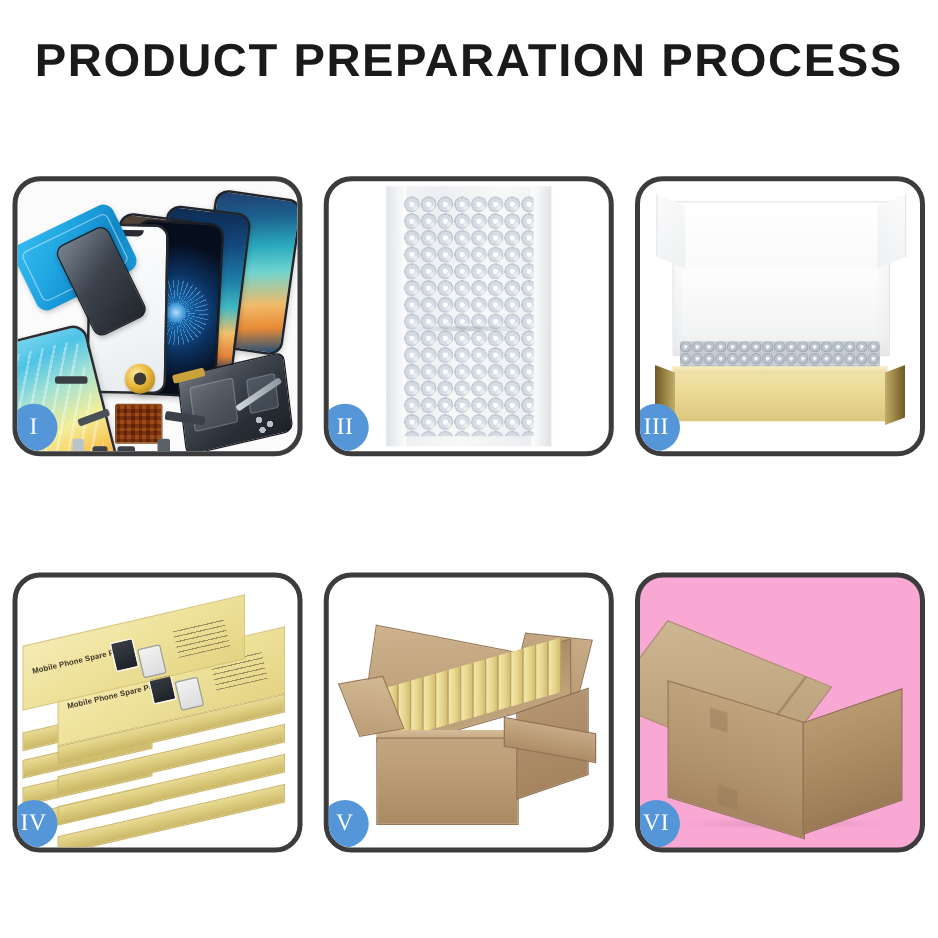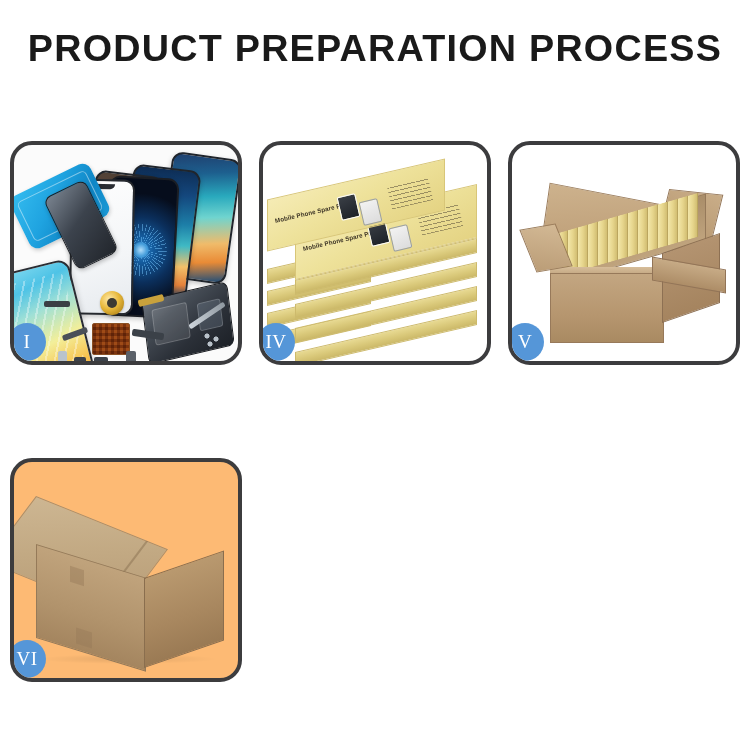--- a/index.html
+++ b/index.html
@@ -555,21 +555,21 @@
   .c-flap-front {
     position: absolute;
     left: 140px; top: 118px;
     width: 72px; height: 22px;
     background: linear-gradient(180deg,#c7ab86 0%, #ad8d67 100%);
     border: 1px solid #927457;
     transform: skewY(10deg);
   }
 
   
-  .p6 { background: #fdba74; }
+  .p6 { background: #f9a8d4; }
   .sealed { position: absolute; left: 0; top: 0; right: 0; bottom: 0; }
   .s-top {
     position: absolute;
     left: 22px; top: 34px;
     width: 130px; height: 84px;
     background: linear-gradient(150deg,#cdb692 0%, #c2a983 48%, #b69b76 100%);
     border: 1px solid #a98e6b;
     transform: skewY(22deg) skewX(-30deg);
     transform-origin: left top;
   }
@@ -647,21 +647,45 @@
       <div class="sm-part sp1"></div>
       <div class="sm-part sp2"></div>
       <div class="sm-part sp3"></div>
       <div class="sm-part sp4"></div>
       <div class="tweezer"></div>
       <div class="screws"></div>
     </div>
     <div class="badge">I</div>
   </div>
 
-
+  <div class="panel p2">
+    <div class="panel-inner">
+      <div class="wrap-sheet">
+        <div class="wrap-edge-l"></div>
+        <div class="wrap-edge-r"></div>
+        <div class="bubbles"></div>
+        <div class="bubbles-overlay"></div>
+        <div class="wrap-seal"></div>
+      </div>
+    </div>
+    <div class="badge">II</div>
+  </div>
+
+  <div class="panel p3">
+    <div class="panel-inner">
+      <div class="fbox">
+        <div class="fbox-lid"></div>
+        <div class="fbox-foam"></div>
+        <div class="fbox-fill"></div>
+        <div class="fbox-rim"></div>
+        <div class="fbox-front"></div>
+      </div>
+    </div>
+    <div class="badge">III</div>
+  </div>
 
   <div class="panel p4">
     <div class="panel-inner">
       <div class="stack">
 
         <div class="ybox" style="left:4px; top:112px; width:104px; height:14px;">
           <div class="side" style="top:0;"></div>
         </div>
         <div class="ybox" style="left:4px; top:134px; width:104px; height:14px;">
           <div class="side" style="top:0;"></div>

